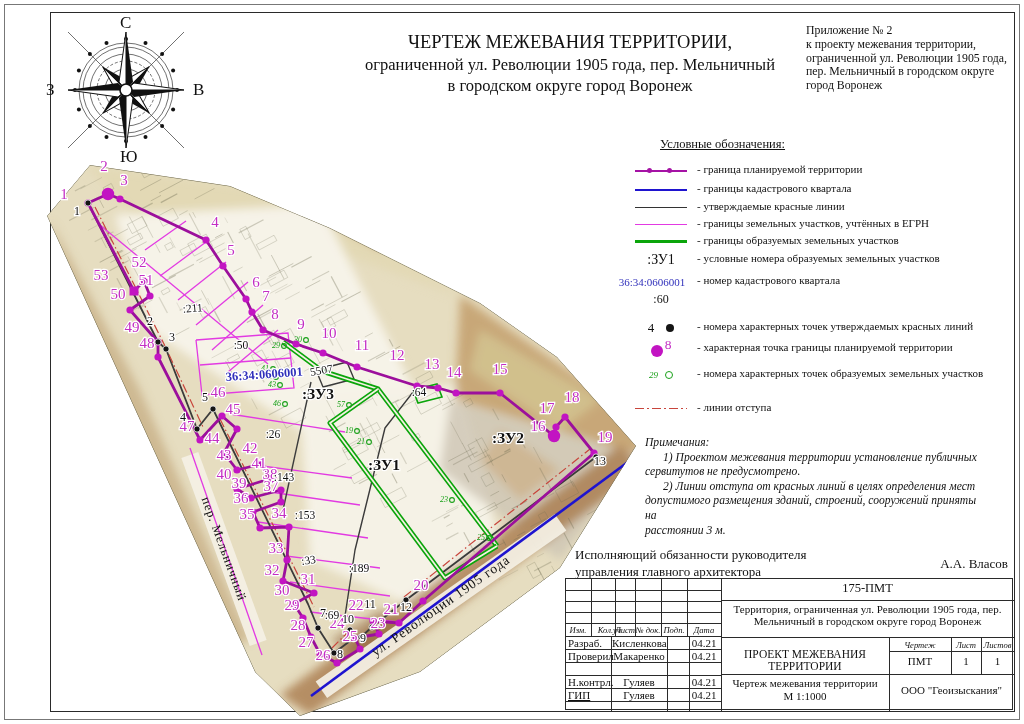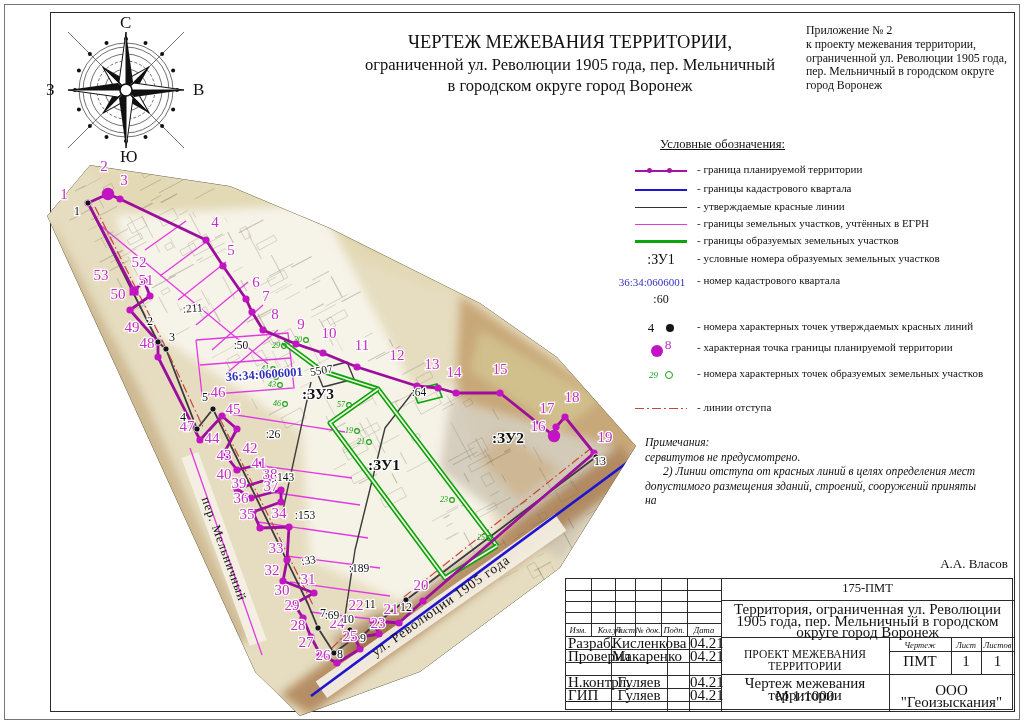--- a/index.html
+++ b/index.html
@@ -33,21 +33,21 @@
   .sw-plpt{display:flex;align-items:flex-start;}
   .sw-plpt b{width:12px;height:12px;border-radius:50%;background:#c214c2;margin-top:4px;}
   .sw-plpt s{text-decoration:none;color:#c32ec3;font-size:13.5px;margin-left:2px;margin-top:-4px;}
   .sw-grpt{display:flex;align-items:center;color:#18a018;font-style:italic;font-size:9px;}
   .sw-grpt b{width:6px;height:6px;border-radius:50%;border:1.2px solid #18a018;margin-left:7px;}
   .notes{position:absolute;left:645px;top:436px;width:345px;font-style:italic;font-size:11.6px;line-height:14.6px;}
   .notes .ind{text-indent:18px;}
   .approval{position:absolute;left:575px;top:547px;width:300px;font-size:13px;line-height:16.5px;}
   .approver{position:absolute;left:860px;top:556px;width:148px;text-align:right;font-size:13px;}
   #titleblock{position:absolute;left:565px;top:578px;width:448px;height:132px;border:1.6px solid #2a2a2a;box-sizing:border-box;}
-  .tbt{position:absolute;font-size:15px;line-height:11.5px;white-space:pre-line;}
+  .tbt{position:absolute;font-size:11px;line-height:11.5px;white-space:pre-line;}
   .tbt.center{text-align:center;}
   .tbt.fs12{font-size:12.5px;}
   .tbt.fs11{font-size:11.5px;}
   .tbt.small{font-size:8.6px;font-style:italic;}
   #map-svg{position:absolute;left:0;top:0;}
 </style>
 </head>
 <body>
 
 <div class="page">
@@ -657,25 +657,31 @@
     <div class="lg-row" style="top:266px;">
       <div class="lg-sw">
           <div class="ln-setback"></div>
         </div>
       <div class="lg-lb">- линии отступа</div>
     </div>
   </div>
 
   <div class="notes">
     <div>Примечания:</div>
+    <div class="ind">1) Проектом межевания территории установление публичных</div>
     <div>сервитутов не предусмотрено.</div>
     <div class="ind">2) Линии отступа от красных линий в целях определения мест</div>
     <div>допустимого размещения зданий, строений, сооружений приняты на</div>
+    <div>расстоянии 3 м.</div>
   </div>
 
+  <div class="approval">
+    <div>Исполняющий обязанности руководителя</div>
+    <div>управления главного архитектора</div>
+  </div>
   <div class="approver">А.А. Власов</div>
 
   <div id="titleblock">
       <div style="position: absolute; left: 25px; top: 0px; width: 1px; height: 57px; background: rgb(42, 42, 42);"></div>
       <div style="position: absolute; left: 49px; top: 0px; width: 1px; height: 57px; background: rgb(42, 42, 42);"></div>
       <div style="position: absolute; left: 69px; top: 0px; width: 1px; height: 57px; background: rgb(42, 42, 42);"></div>
       <div style="position: absolute; left: 95px; top: 0px; width: 1px; height: 57px; background: rgb(42, 42, 42);"></div>
       <div style="position: absolute; left: 121px; top: 0px; width: 1px; height: 57px; background: rgb(42, 42, 42);"></div>
       <div style="position: absolute; left: 45px; top: 57px; width: 1px; height: 75px; background: rgb(42, 42, 42);"></div>
       <div style="position: absolute; left: 101px; top: 57px; width: 1px; height: 75px; background: rgb(42, 42, 42);"></div>

